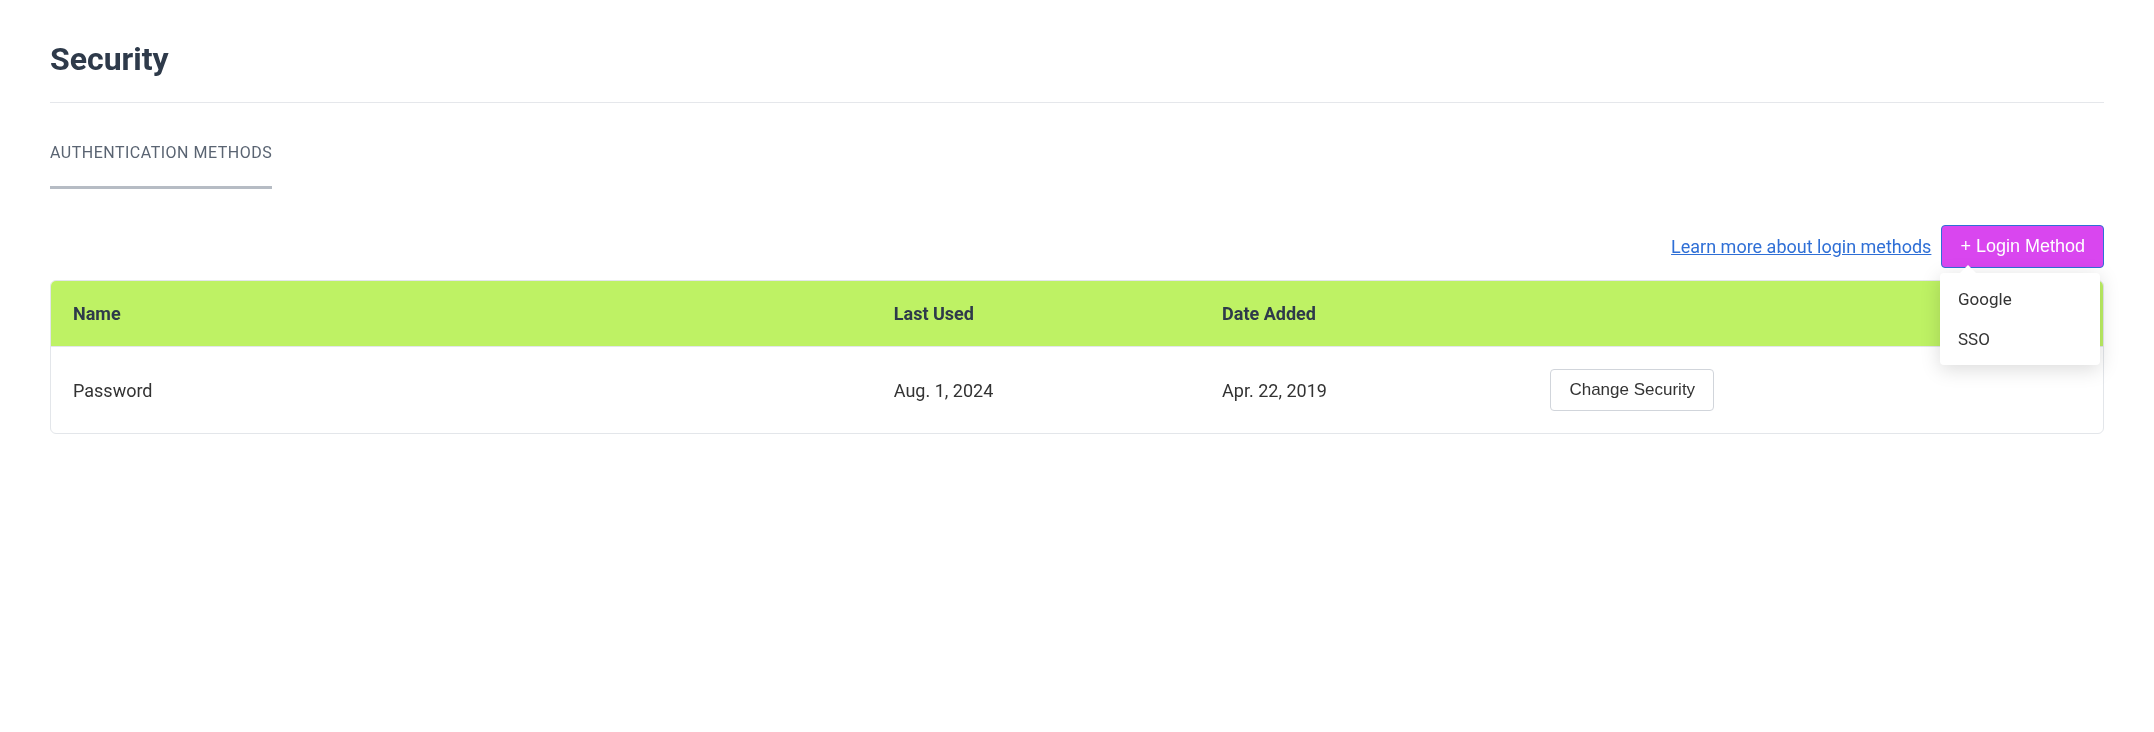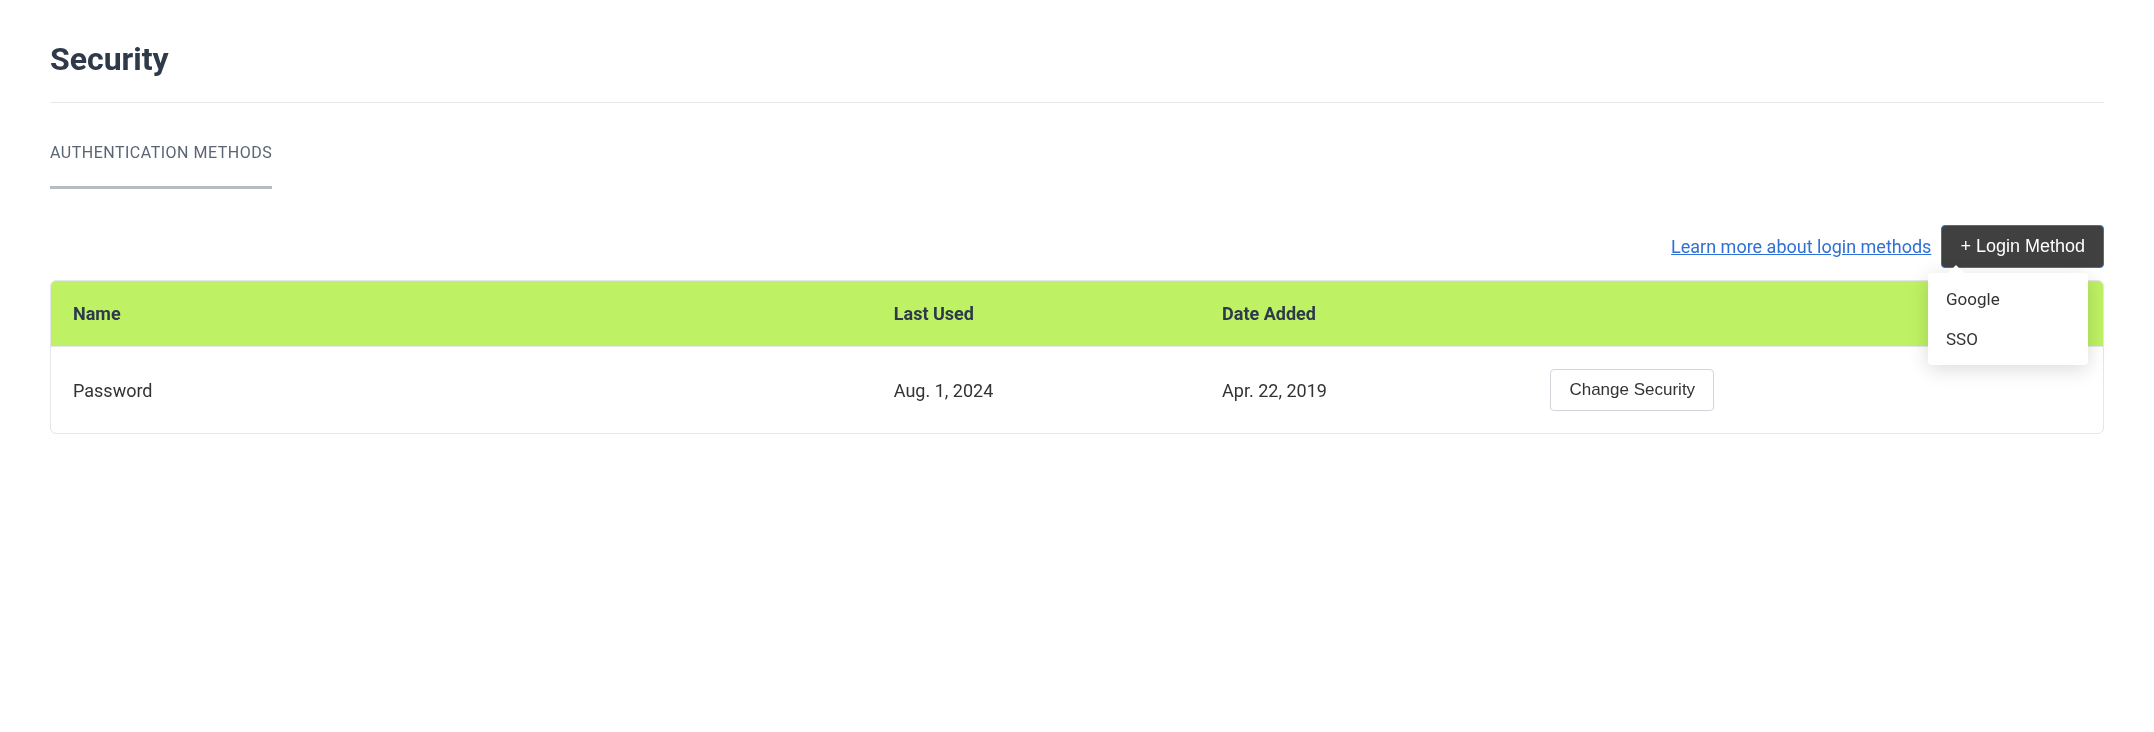--- a/index.html
+++ b/index.html
@@ -44,35 +44,35 @@
       margin-bottom: 0px;
       position: relative;
     }
     .learn-more-link {
       color: #2f6fd6;
       text-decoration: underline;
       font-size: 18px;
       cursor: pointer;
     }
     .add-button {
-      background: #404040;
+      background: #d946ef;
       color: #ffffff;
       border: 1px solid #2f6fd6;
       border-radius: 4px;
       padding: 10px 18px;
       font-size: 18px;
       cursor: pointer;
       display: inline-flex;
       align-items: center;
       gap: 4px;
     }
     .dropdown {
       position: absolute;
       top: 48px;
-      right: 16px;
+      right: 4px;
       background: #ffffff;
       border-radius: 4px;
       box-shadow: 0 4px 20px rgba(0,0,0,0.15);
       min-width: 160px;
       z-index: 10;
       padding: 6px 0;
     }
     .dropdown::before {
       content: "";
       position: absolute;

